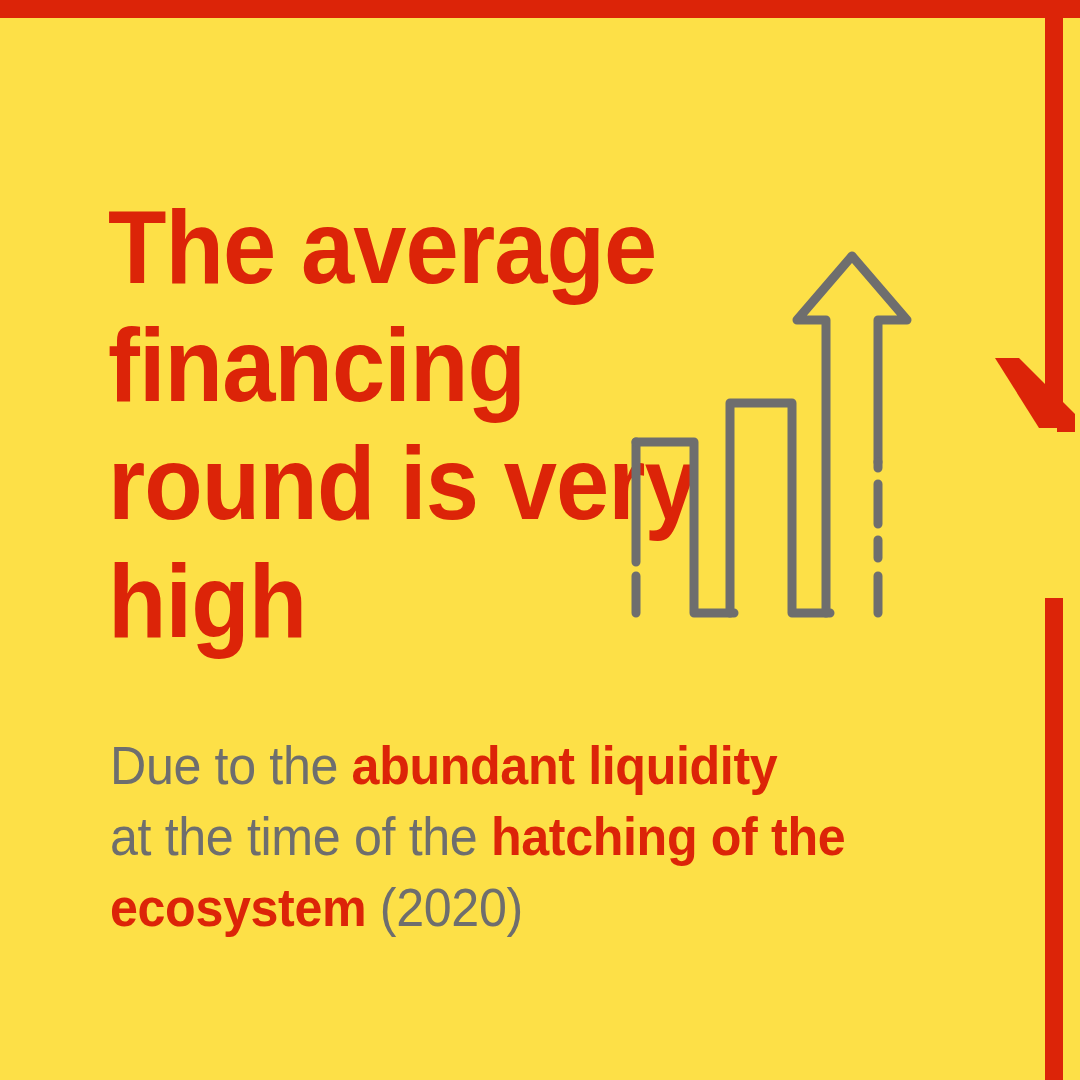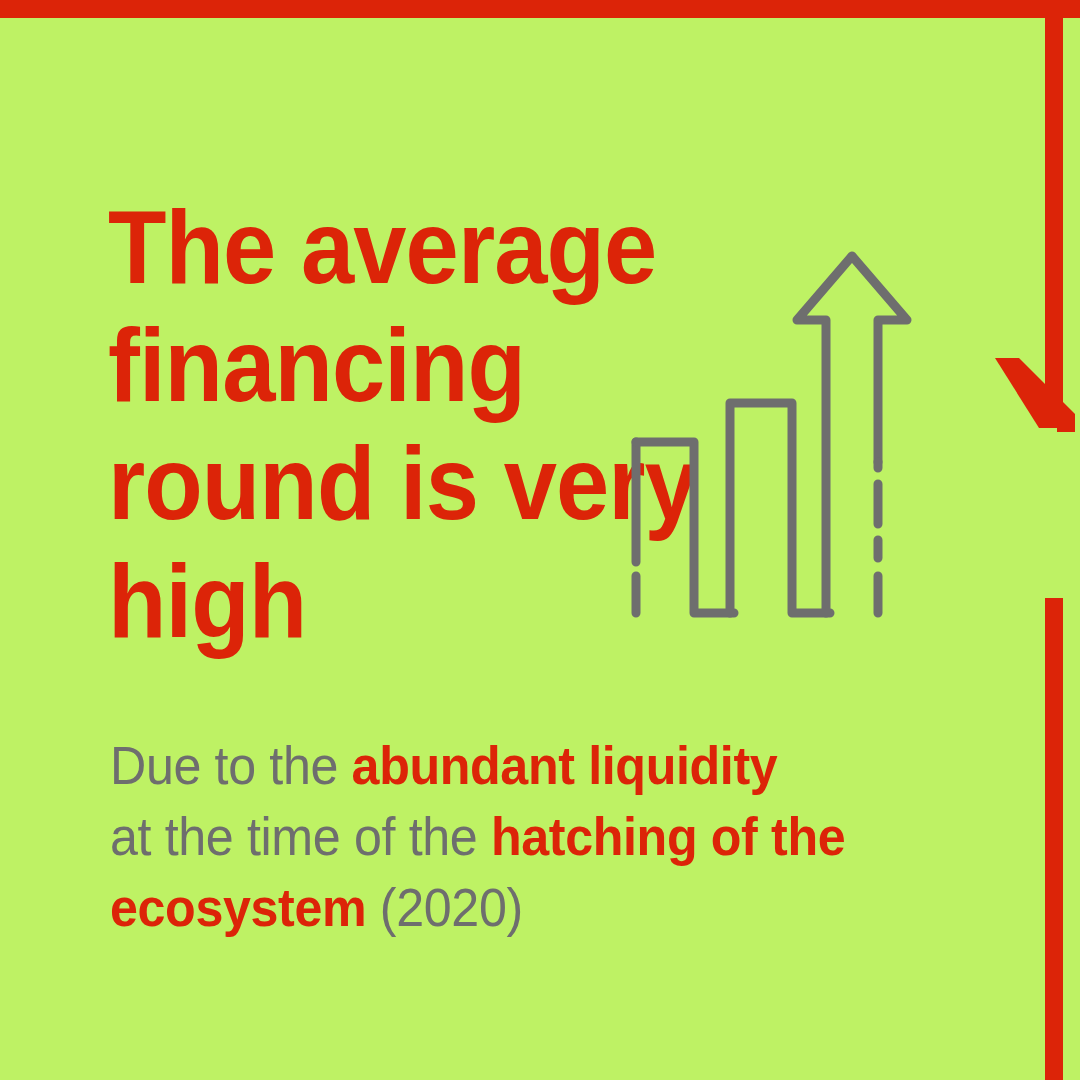--- a/index.html
+++ b/index.html
@@ -10,21 +10,21 @@
     width: 1080px;
     height: 1080px;
     background: #fcfcfa;
     font-family: "Liberation Sans", sans-serif;
     overflow: hidden;
   }
   .canvas {
     position: relative;
     width: 1080px;
     height: 1080px;
-    background: #bef264;
+    background: #fde047;
     overflow: hidden;
   }
 
   
   .frame-top {
     position: absolute;
     left: 0;
     top: 0;
     width: 1080px;
     height: 18px;

